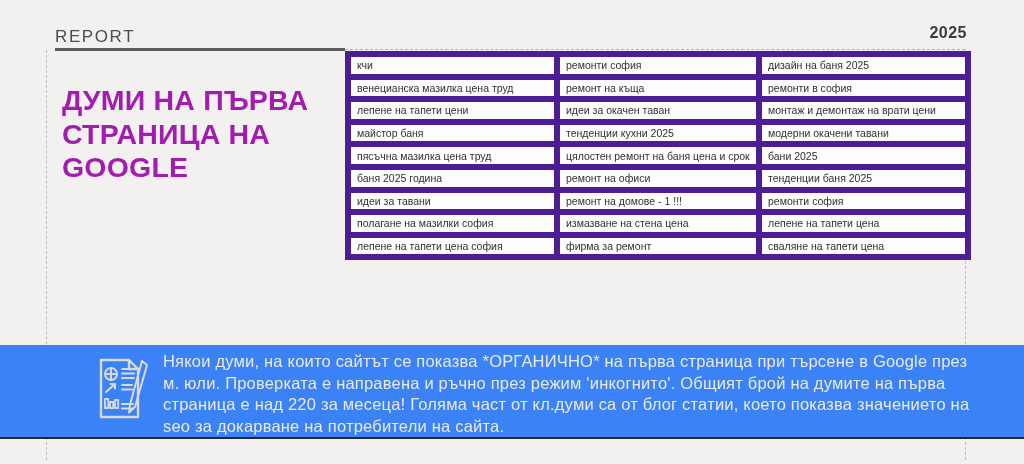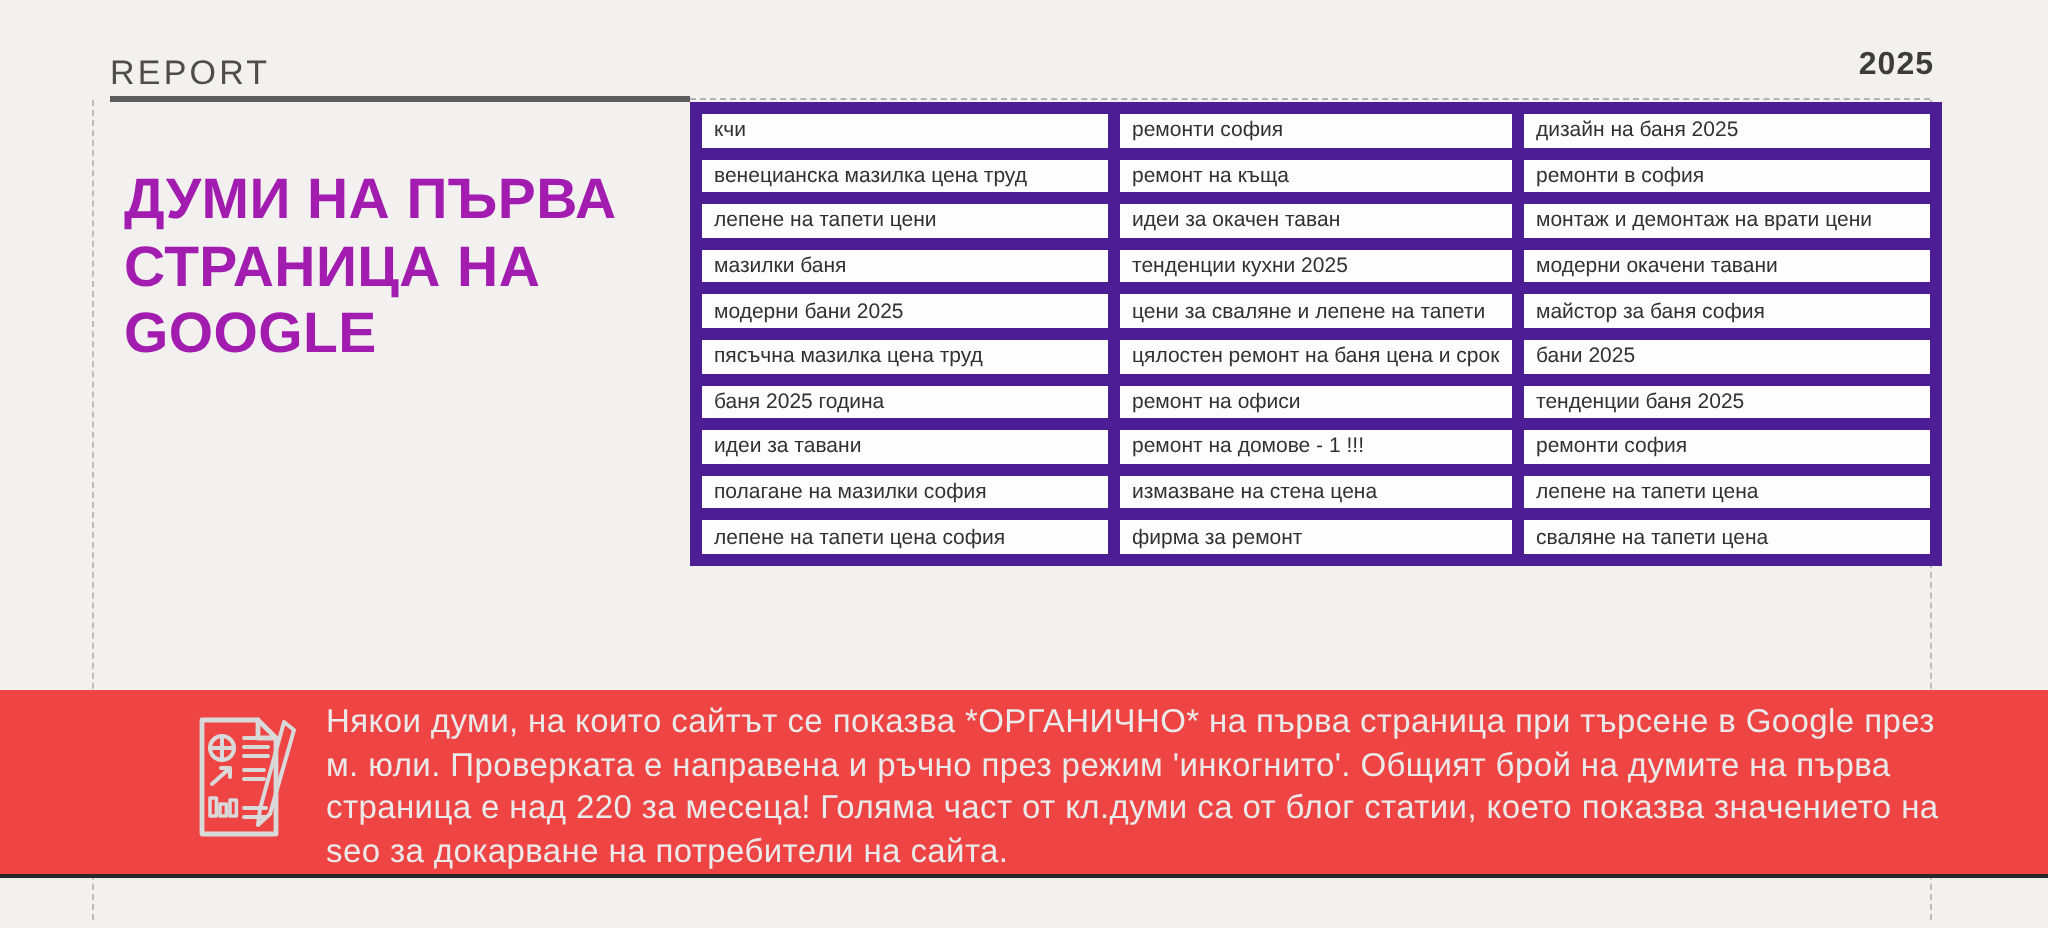--- a/index.html
+++ b/index.html
@@ -49,21 +49,21 @@
     font-size:10.5px;color:#313131;padding:0 6px;
     white-space:nowrap;overflow:hidden;vertical-align:middle;
   }
   .kw-table col.c1{width:209px;}
   .kw-table col.c2{width:202px;}
   .kw-table col.c3{width:209px;}
 
   
   .footer-band{
     position:absolute;left:0;top:345px;width:1024px;height:92px;
-    background:#ef4444;border-bottom:2px solid #282828;
+    background:#3b82f6;border-bottom:2px solid #282828;
   }
   .report-icon{
     position:absolute;left:92px;top:10px;width:58px;height:68px;
   }
   .footer-note{
     position:absolute;left:163px;top:6px;width:820px;
     font-size:16.5px;line-height:21.5px;color:#eaeaea;
     white-space:pre-line;letter-spacing:.2px;
   }
 </style>
@@ -97,28 +97,23 @@
         <td>венецианска мазилка цена труд</td>
         <td>ремонт на къща</td>
         <td>ремонти в софия</td>
       </tr>
       <tr>
         <td>лепене на тапети цени</td>
         <td>идеи за окачен таван</td>
         <td>монтаж и демонтаж на врати цени</td>
       </tr>
       <tr>
-        <td>мазилки баня</td>
+        <td>майстор баня</td>
         <td>тенденции кухни 2025</td>
         <td>модерни окачени тавани</td>
-      </tr>
-      <tr>
-        <td>модерни бани 2025</td>
-        <td>цени за сваляне и лепене на тапети</td>
-        <td>майстор за баня софия</td>
       </tr>
       <tr>
         <td>пясъчна мазилка цена труд</td>
         <td>цялостен ремонт на баня цена и срок</td>
         <td>бани 2025</td>
       </tr>
       <tr>
         <td>баня 2025 година</td>
         <td>ремонт на офиси</td>
         <td>тенденции баня 2025</td>

